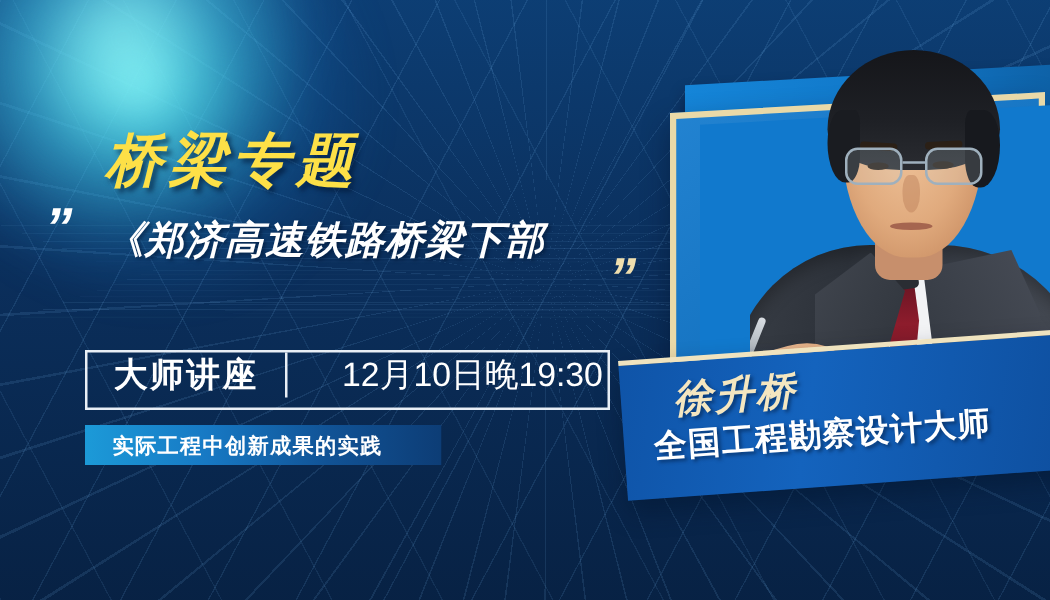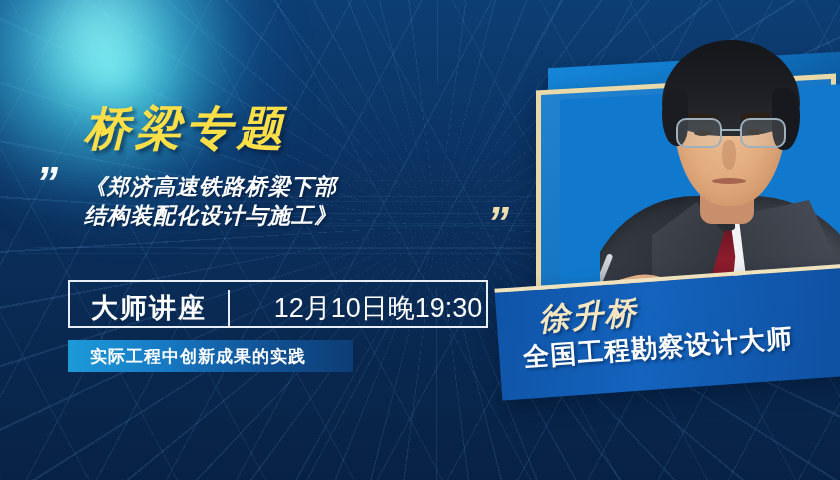--- a/index.html
+++ b/index.html
@@ -226,30 +226,30 @@
     font-size:44px;font-weight:bold;font-style:italic;color:#ffffff;
     line-height:.6;letter-spacing:-2px;
   }
   .quote-close{
     position:absolute;left:487px;top:210px;
     font-size:44px;font-weight:bold;font-style:italic;color:#f0dfae;
     line-height:.6;letter-spacing:-2px;
   }
   .book-title{
     position:absolute;left:84px;top:172px;width:410px;
-    font-size:22px;font-weight:bold;font-style:italic;color:#ffffff;
+    font-size:31px;font-weight:bold;font-style:italic;color:#ffffff;
     letter-spacing:1px;line-height:1.32;
     text-shadow:2px 2px 3px rgba(1,22,52,.6);
   }
   .book-title .ln{display:block;white-space:nowrap;}
 
   .infobox{
     position:absolute;left:68px;top:280px;width:420px;height:48px;
     border:2px solid #e8eef5;
-    display:flex;align-items:flex-end;
+    display:flex;align-items:flex-start;
   }
   .infobox .cell{
     display:flex;align-items:center;justify-content:center;color:#ffffff;
   }
   .infobox .cell.a{
     width:160px;font-size:27px;font-weight:bold;letter-spacing:2px;
     border-right:2px solid #e8eef5;
   }
   .infobox .cell.b{
     flex:1;font-size:27px;letter-spacing:0px;padding-left:40px;
@@ -318,21 +318,20 @@
       <div class="name-sub">全国工程勘察设计大师</div>
     </div>
   </div>
 
   <div class="title-main">桥梁专题</div>
   <div class="quote-open">”</div>
   <div class="quote-close">”</div>
 
   <div class="book-title">
     <span class="ln">《郑济高速铁路桥梁下部</span>
-    <span class="ln">结构装配化设计与施工》</span>
   </div>
 
   <div class="infobox">
     <div class="cell a">大师讲座</div>
     <div class="cell b">12月10日晚19:30</div>
   </div>
 
   <div class="subbar">
     <span>实际工程中创新成果的实践</span>
   </div>

